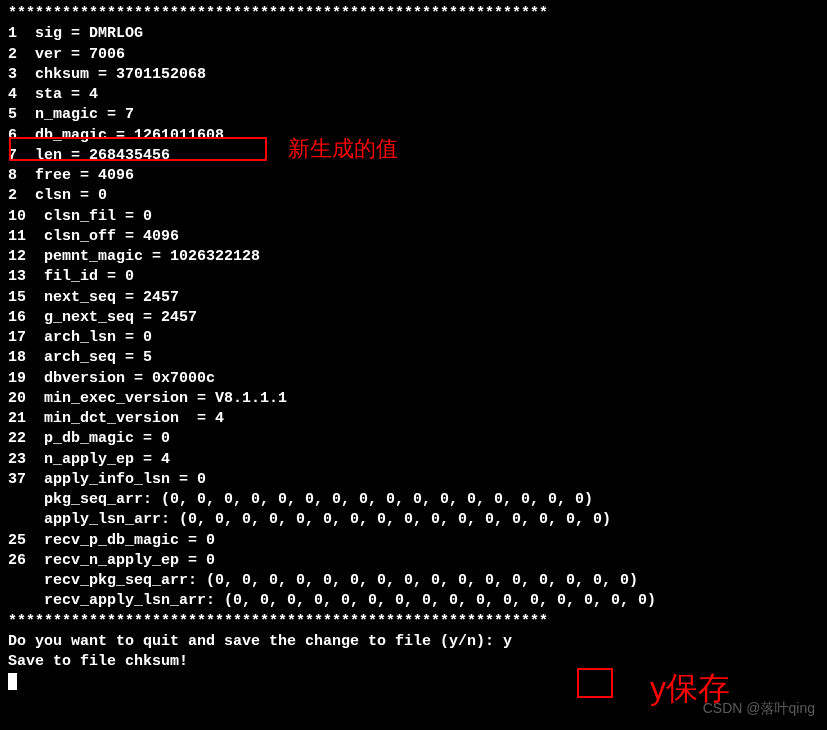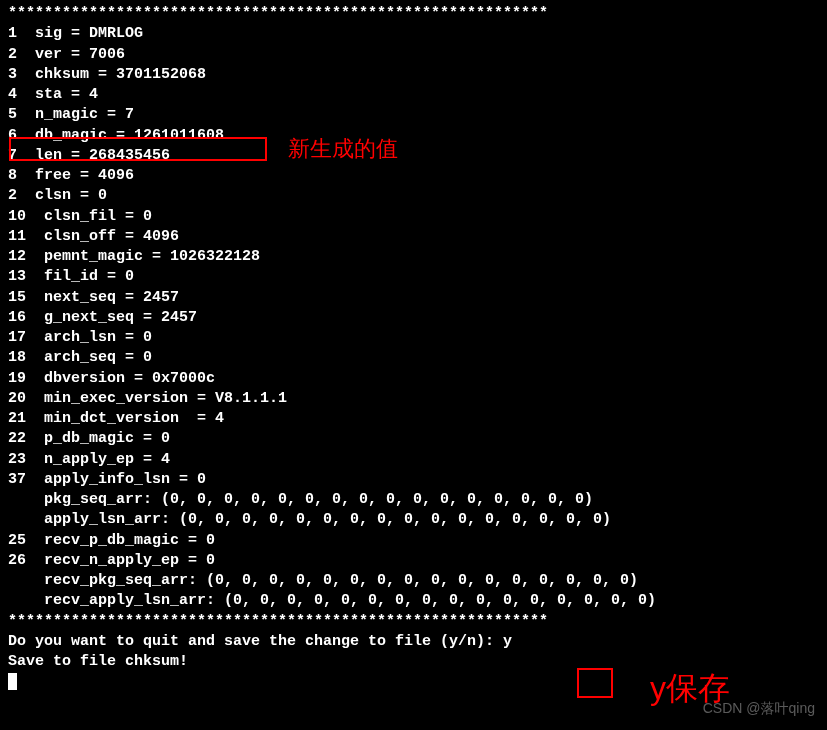--- a/index.html
+++ b/index.html
@@ -92,21 +92,21 @@
 <div class="line">7  len = 268435456</div>
 <div class="line">8  free = 4096</div>
 <div class="line">2  clsn = 0</div>
 <div class="line">10  clsn_fil = 0</div>
 <div class="line">11  clsn_off = 4096</div>
 <div class="line">12  pemnt_magic = 1026322128</div>
 <div class="line">13  fil_id = 0</div>
 <div class="line">15  next_seq = 2457</div>
 <div class="line">16  g_next_seq = 2457</div>
 <div class="line">17  arch_lsn = 0</div>
-<div class="line">18  arch_seq = 0</div>
+<div class="line">18  arch_seq = 5</div>
 <div class="line">19  dbversion = 0x7000c</div>
 <div class="line">20  min_exec_version = V8.1.1.1</div>
 <div class="line">21  min_dct_version  = 4</div>
 <div class="line">22  p_db_magic = 0</div>
 <div class="line">23  n_apply_ep = 4</div>
 <div class="line">37  apply_info_lsn = 0</div>
 <div class="line">    pkg_seq_arr: (0, 0, 0, 0, 0, 0, 0, 0, 0, 0, 0, 0, 0, 0, 0, 0)</div>
 <div class="line">    apply_lsn_arr: (0, 0, 0, 0, 0, 0, 0, 0, 0, 0, 0, 0, 0, 0, 0, 0)</div>
 <div class="line">25  recv_p_db_magic = 0</div>
 <div class="line">26  recv_n_apply_ep = 0</div>

